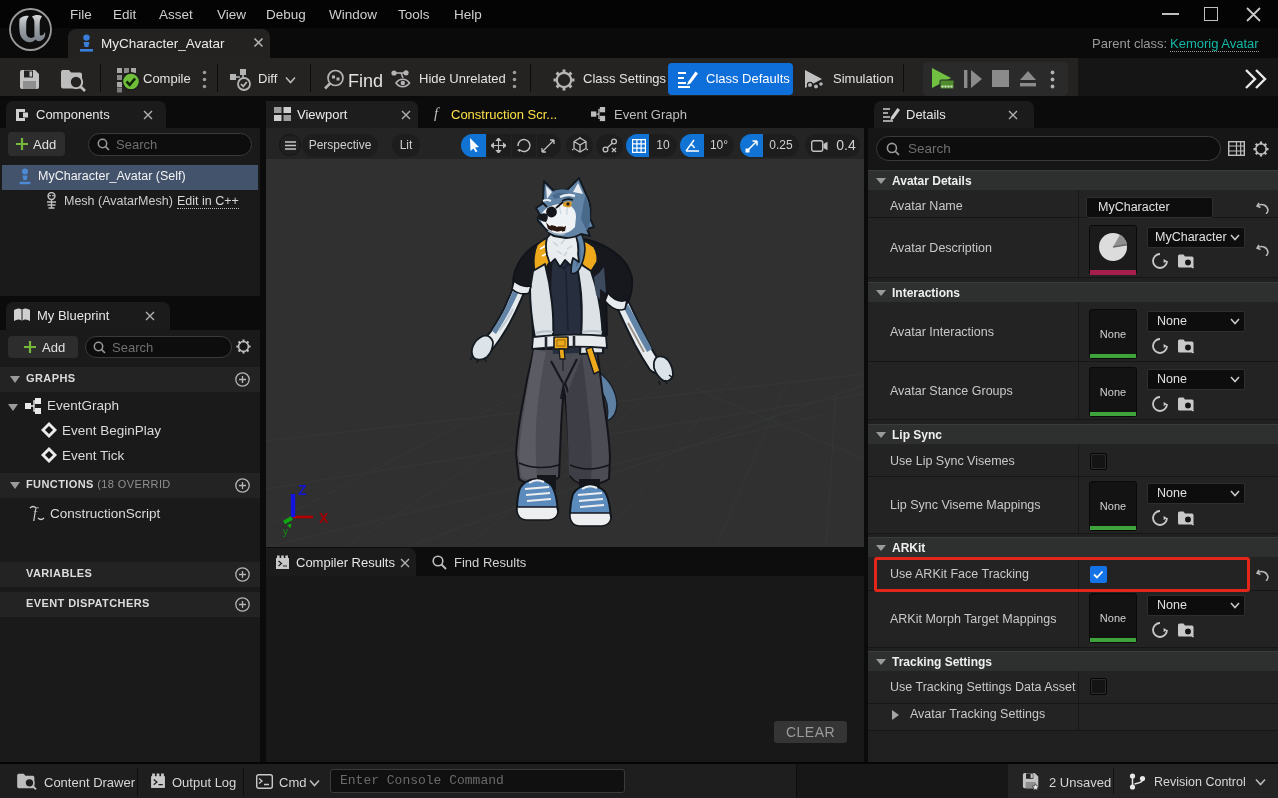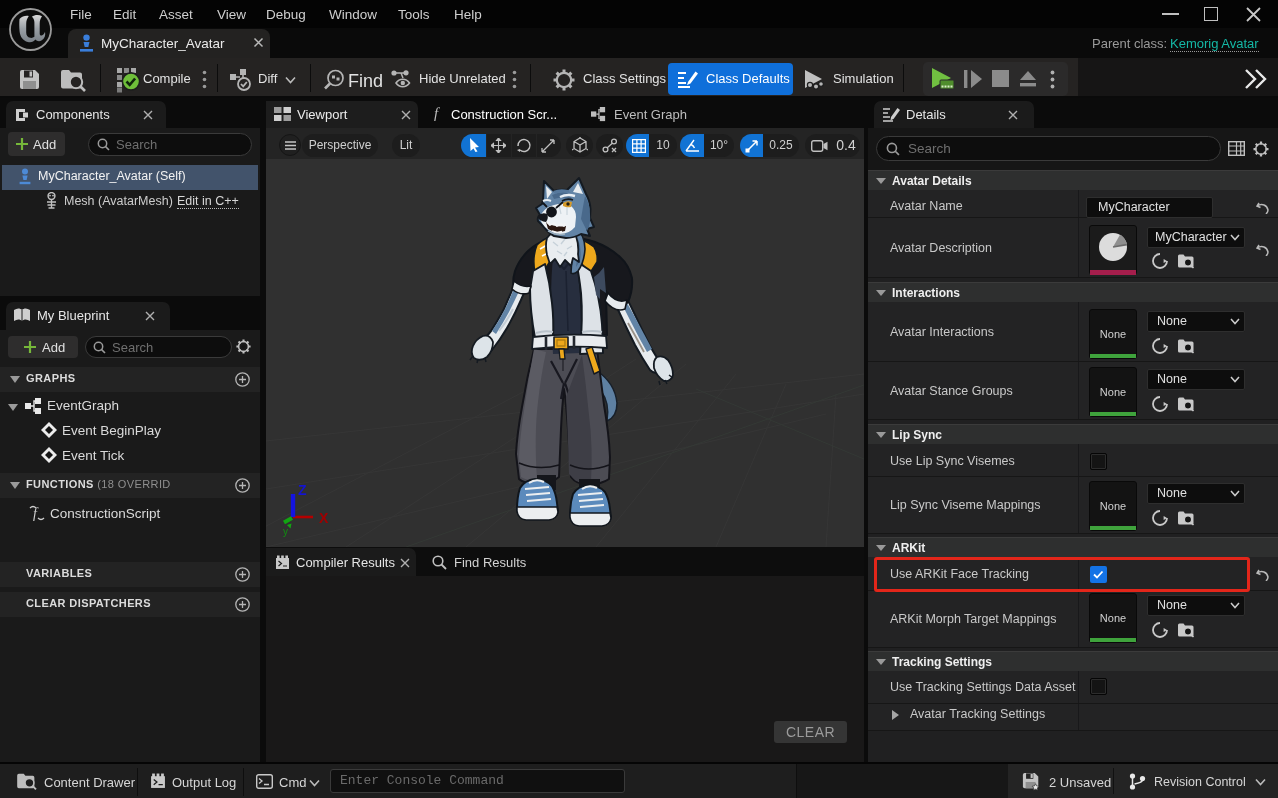--- a/index.html
+++ b/index.html
@@ -323,21 +323,21 @@
 
   <div class="abs" style="left:0;top:262px;width:260px;height:25px;background:#232323;">
     <div class="abs" style="left:26px;top:5px;font-size:11px;font-weight:bold;color:#dcdcdc;letter-spacing:0.4px;">VARIABLES</div>
     <svg class="abs" style="left:235px;top:5px;" width="15" height="15" viewBox="0 0 15 15">
         <circle cx="7.5" cy="7.5" r="6.7" fill="none" stroke="#b5b5b5" stroke-width="1.3"></circle>
         <path d="M7.5 4 v7 M4 7.5 h7" stroke="#b5b5b5" stroke-width="1.3"></path>
       </svg>
   </div>
 
   <div class="abs" style="left:0;top:292px;width:260px;height:25px;background:#232323;">
-    <div class="abs" style="left:26px;top:5px;font-size:11px;font-weight:bold;color:#dcdcdc;letter-spacing:0.4px;">CLEAR DISPATCHERS</div>
+    <div class="abs" style="left:26px;top:5px;font-size:11px;font-weight:bold;color:#dcdcdc;letter-spacing:0.4px;">EVENT DISPATCHERS</div>
     <svg class="abs" style="left:235px;top:5px;" width="15" height="15" viewBox="0 0 15 15">
         <circle cx="7.5" cy="7.5" r="6.7" fill="none" stroke="#b5b5b5" stroke-width="1.3"></circle>
         <path d="M7.5 4 v7 M4 7.5 h7" stroke="#b5b5b5" stroke-width="1.3"></path>
       </svg>
   </div>
 </div>
 
 <div class="abs" style="left:266px;top:100px;width:598px;height:662px;background:#121212;">
 
   <div class="abs" style="left:0;top:0;width:598px;height:28px;background:#0b0b0b;"></div>
@@ -346,21 +346,21 @@
     <rect x="0" y="0" width="7.5" height="6" fill="#9c9c9c"></rect>
       <rect x="9.5" y="0" width="7.5" height="6" fill="#cfcfcf"></rect>
     <rect x="0" y="8" width="7.5" height="6" fill="#cfcfcf"></rect>
       <rect x="9.5" y="8" width="7.5" height="6" fill="#9c9c9c"></rect>
   </svg>
   <div class="abs" style="left:31px;top:7px;font-size:13px;color:#ececec;">Viewport</div>
   <svg class="abs" style="left:135px;top:10px;" width="10" height="10" viewBox="0 0 10 10">
       <path d="M1 1 L9 9 M9 1 L1 9" stroke="#b0b0b0" stroke-width="1.4"></path>
     </svg>
   <div class="abs" style="left:168px;top:5px;font-size:15px;font-style:italic;color:#bdbdbd;font-family:'Liberation Serif';">f</div>
-  <div class="abs" style="left:185px;top:7px;font-size:13px;color:#ffffff;">Construction Scr...</div>
+  <div class="abs" style="left:185px;top:7px;font-size:13px;color:#fde047;">Construction Scr...</div>
   <svg class="abs" style="left:325px;top:7px;" width="15" height="15" viewBox="0 0 17 17">
     <rect x="0" y="5" width="6" height="6" fill="#bdbdbd"></rect>
       <rect x="10" y="0" width="6" height="6" fill="#bdbdbd"></rect>
       <rect x="10" y="10" width="6" height="6" fill="#bdbdbd"></rect>
     <path d="M6 8 h3 v-5 h1 M9 8 v5 h1" stroke="#bdbdbd" stroke-width="1.4" fill="none"></path>
   </svg>
   <div class="abs" style="left:348px;top:7px;font-size:13px;color:#bdbdbd;">Event Graph</div>
 
   <div class="abs" style="left:0;top:28px;width:598px;height:31px;background:#242424;"></div>
   <div class="abs" style="left:13px;top:34px;width:22px;height:22px;border:1px solid #151515;border-radius:11px;background:#202020;"></div>

